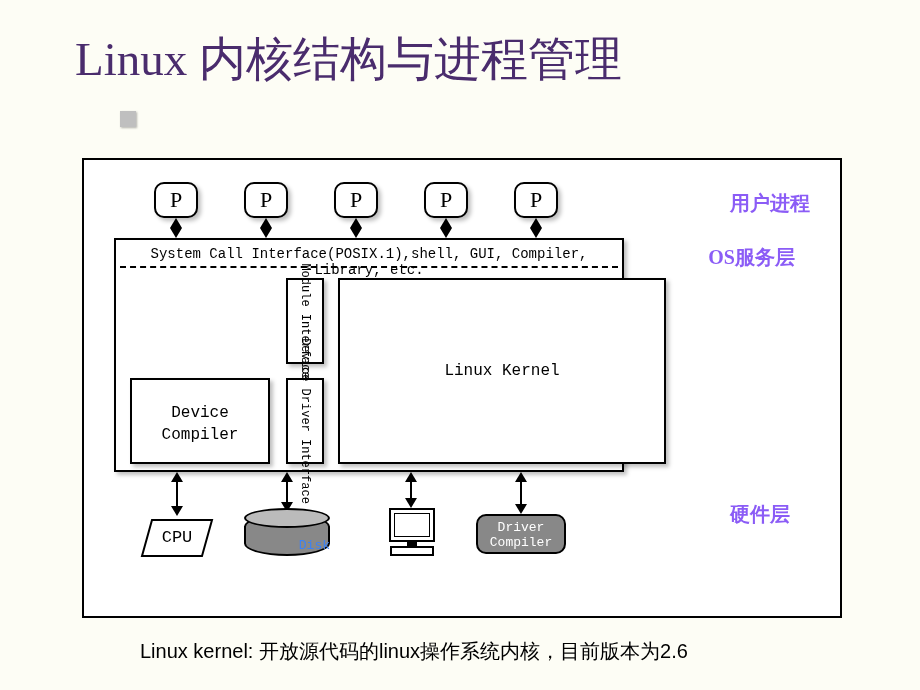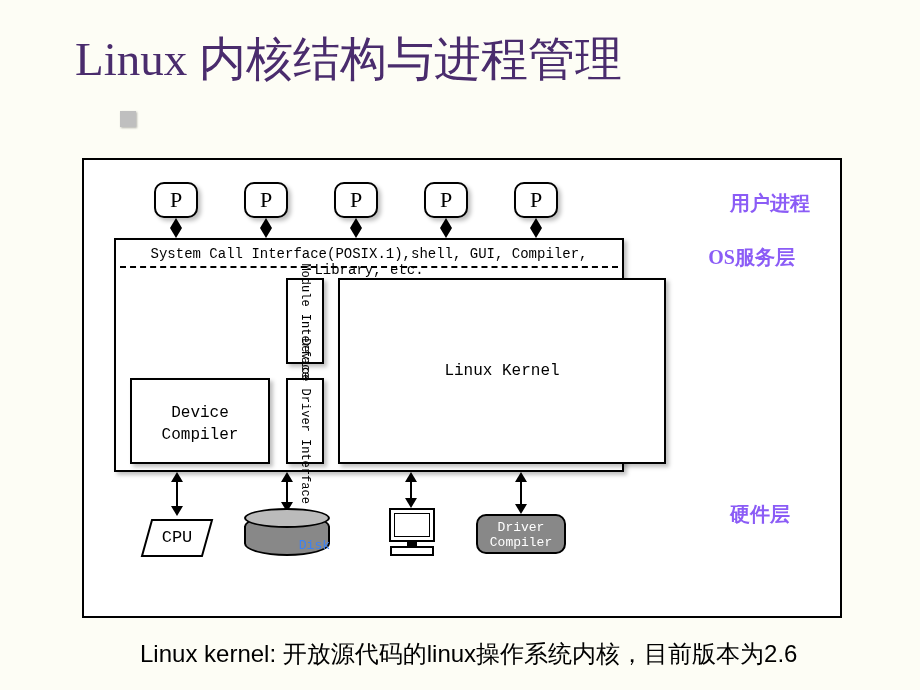--- a/index.html
+++ b/index.html
@@ -228,21 +228,21 @@
       text-align: center;
       font-family: "Courier New", monospace;
       font-size: 13px;
       padding-top: 4px;
       line-height: 15px;
     }
     .footer-text {
       position: absolute;
       left: 140px;
       top: 638px;
-      font-size: 24px;
+      font-size: 20px;
       font-family: Arial, "SimSun", sans-serif;
     }
   </style>
 </head>
 <body>
 
 <div class="title">Linux 内核结构与进程管理</div>
 <div class="subtitle">
   <span class="bullet"></span>
 </div>

